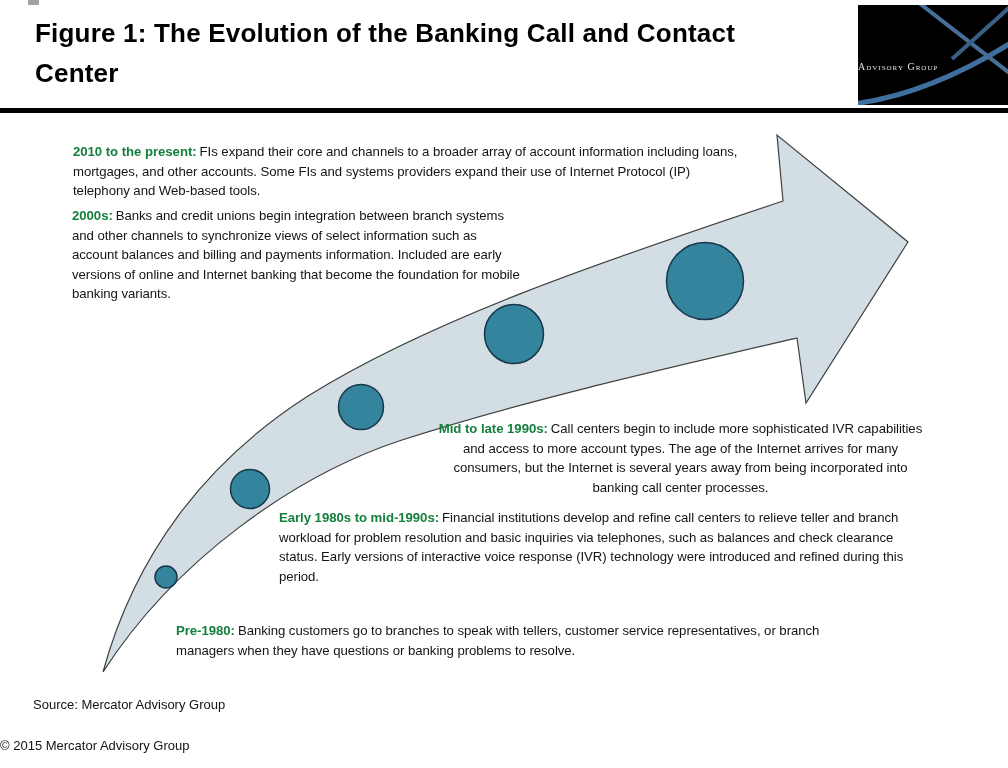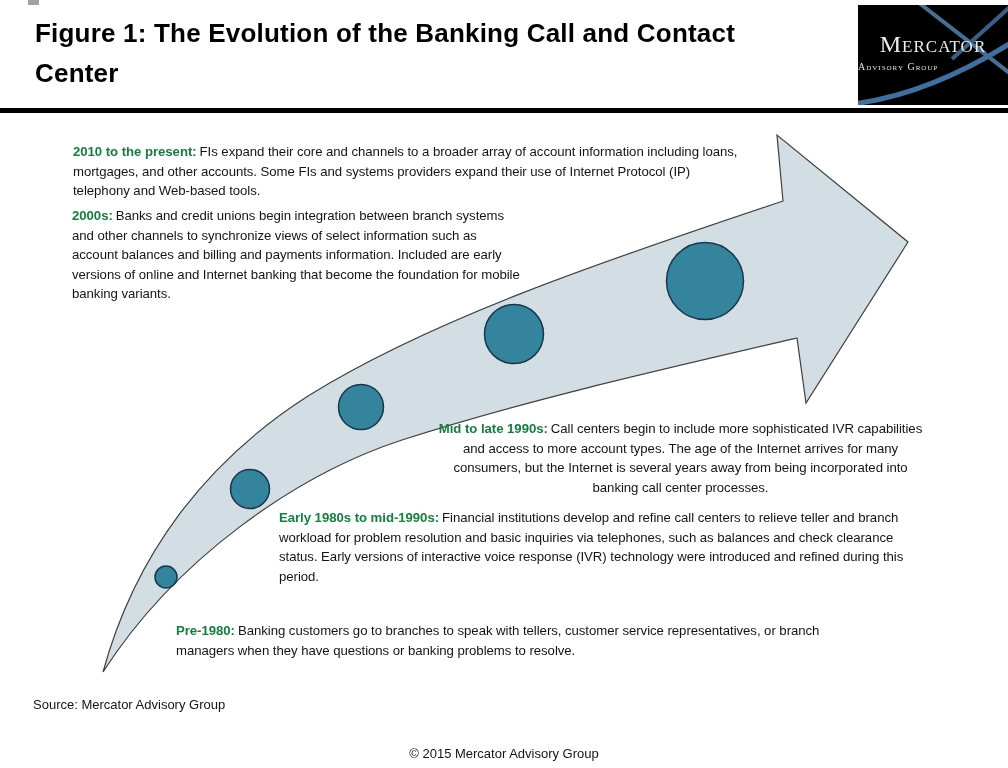--- a/index.html
+++ b/index.html
@@ -58,39 +58,38 @@
   .era-1990s  { left:437px; top:419px; width:487px;text-align:center; }
   .era-1980s  { left:279px; top:508px; width:655px; }
   .era-pre1980{ left:176px; top:595px; width:695px;margin-top:26px; }
 
   
   .source-note{
     position:absolute; left:33px; top:697px;
     font-size:13px; color:#141414;
   }
   .copyright-note{
-    position:absolute; left:0; top:738px; width:1008px; text-align:center;
-    font-size:13px; color:#141414;margin-top:8px;
+    position:absolute; left:0; top:738px; width:1008px; text-align:left;
+    font-size:13px; color:#141414;
   }
 </style>
 </head>
 <body>
 
 <div class="corner-mark"></div>
 
 <div class="figure-title">Figure 1: The Evolution of the Banking Call and Contact
 Center</div>
 
 <div class="logo">
   <svg width="150" height="100" viewBox="0 0 150 100">
     <path d="M -6 99 Q 70 90 156 36" fill="none" stroke="#3f6f9e" stroke-width="5"></path>
     <line x1="56" y1="-6" x2="154" y2="70" stroke="#466f96" stroke-width="4"></line>
     <line x1="153" y1="1" x2="94" y2="54" stroke="#395f85" stroke-width="4"></line>
   </svg>
-  <div class="logo-name">Mercator</div>
   <div class="logo-sub">Advisory Group</div>
 </div>
 
 <div class="title-rule"></div>
 
 <svg class="arrow-svg" width="1008" height="768" viewBox="0 0 1008 768">
   <path class="arrow-body" d="M 103 672
            C 135 555 205 462 308 396
            C 430 320 600 262 783 201
            L 777 135

